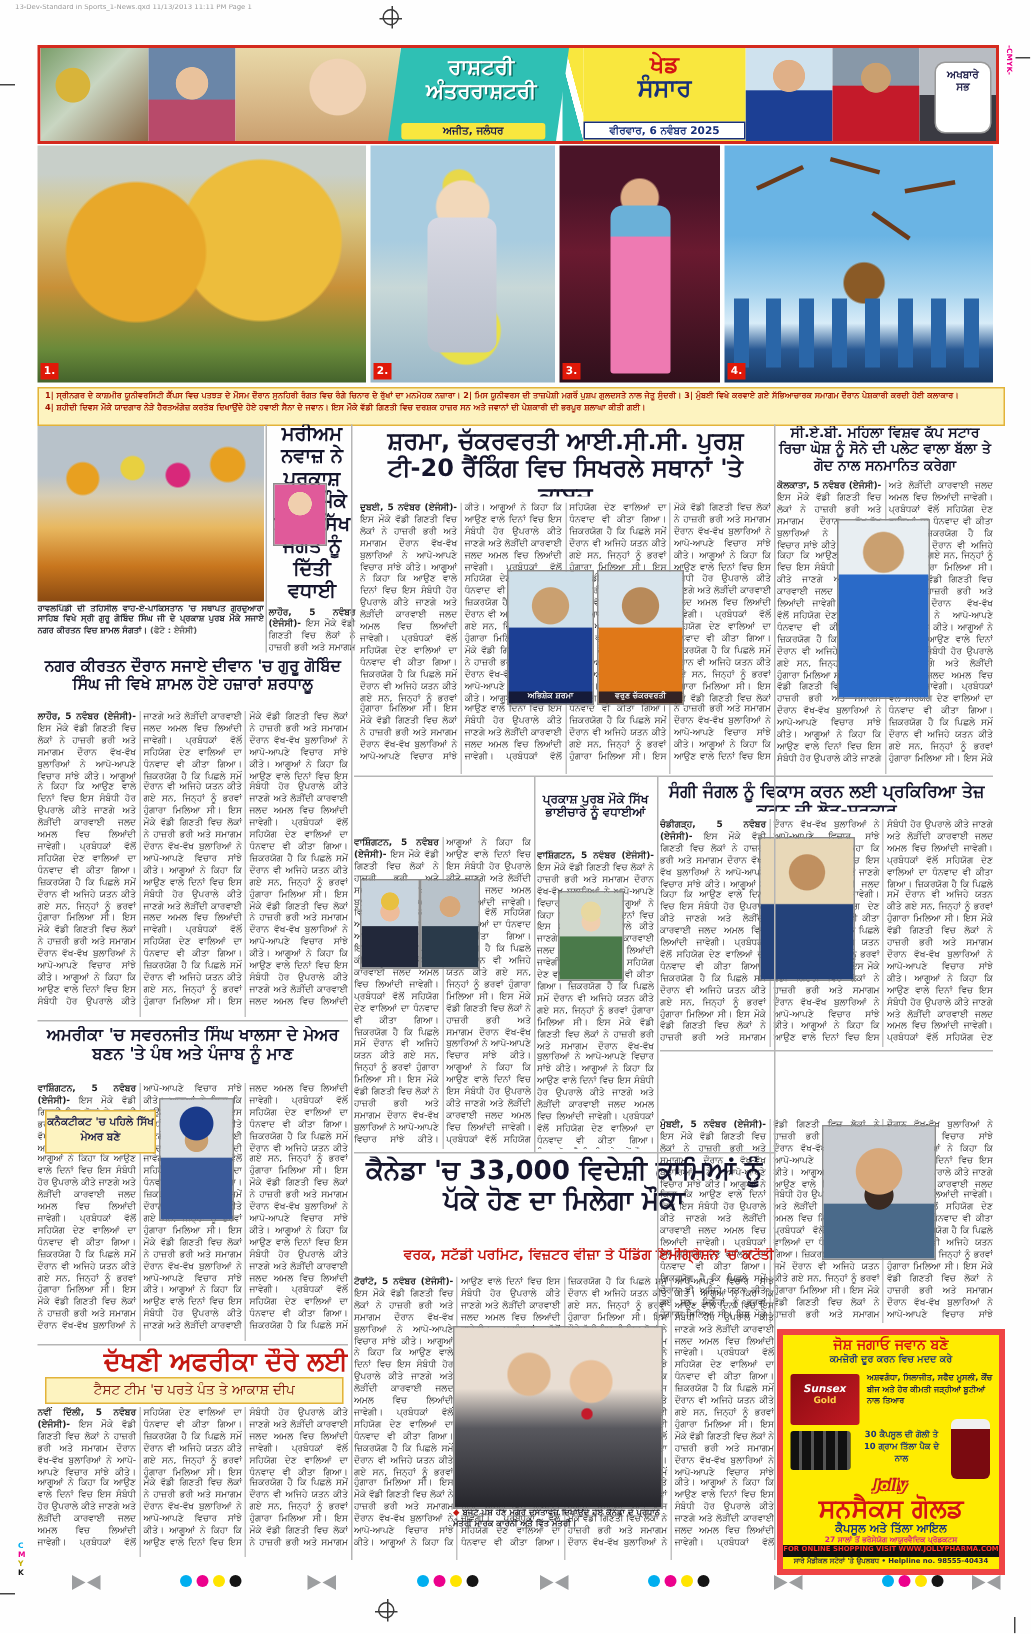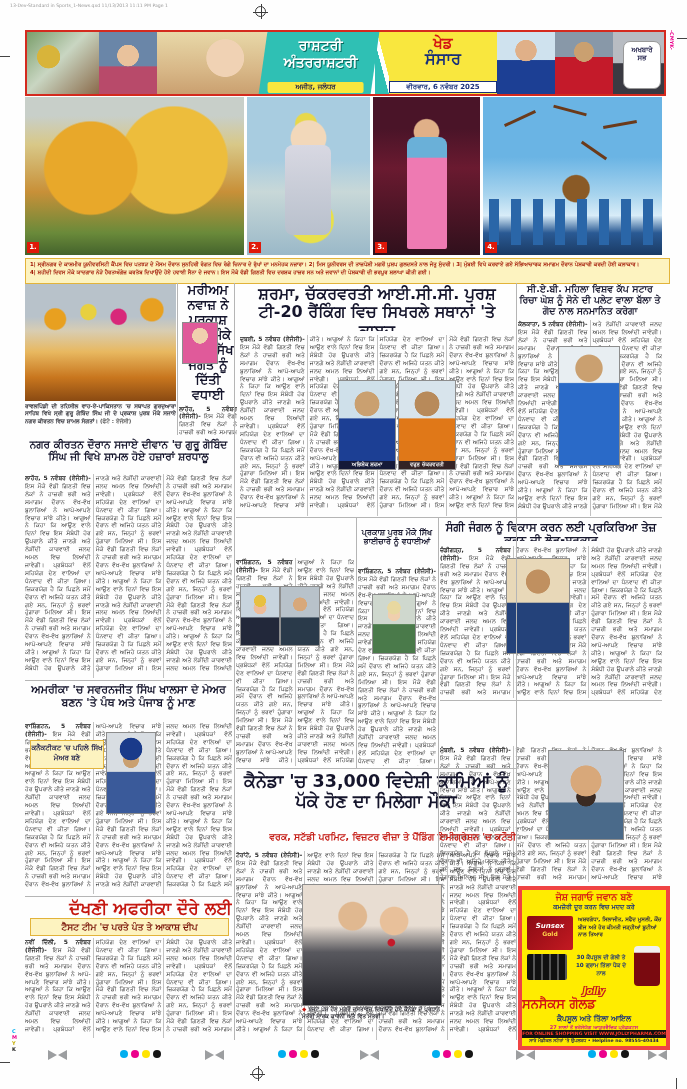--- a/index.html
+++ b/index.html
@@ -171,21 +171,21 @@
   <div class="overlay subbox" style="left:30px;top:740px;width:72px;height:24px;border:1px solid #e2b33a;
        font-size:7px;font-weight:bold;color:#20204a;text-align:center;line-height:1.4;padding-top:3px;">ਕਨੈਕਟੀਕਟ 'ਚ ਪਹਿਲੇ ਸਿੱਖ ਮੇਅਰ ਬਣੇ</div>
   <div class="overlay" style="left:106px;top:732px;width:48px;height:80px;background:
       radial-gradient(circle at 50% 20%, #1a3a8a 0 16%, rgba(0,0,0,0) 17%),
       radial-gradient(circle at 50% 34%, #caa070 0 13%, rgba(0,0,0,0) 14%),
       linear-gradient(180deg,#d8dde2 0 48%, #3a5a9a 49% 100%);"></div>
 
   <div class="hline" style="left:25px;top:896px;width:207px;"></div>
 
   <div class="abs hl-red" style="left:25px;top:899px;width:207px;height:17px;font-size:17px;">ਦੱਖਣੀ ਅਫਰੀਕਾ ਦੌਰੇ ਲਈ ਭਾਰਤੀ ਟੀਮ ਦਾ ਐਲਾਨ</div>
-  <div class="abs subbox" style="left:30px;top:918px;width:197px;height:16px;font-size:9px;font-weight:bold;
+  <div class="abs subbox" style="left:30px;top:918px;width:197px;height:16px;font-size:9px;font-weight:normal;
        color:#7a1408;text-align:center;line-height:16px;">ਟੈਸਟ ਟੀਮ 'ਚ ਪਰਤੇ ਪੰਤ ਤੇ ਆਕਾਸ਼ ਦੀਪ</div>
   <div class="abs body-text cols3" style="left:25px;top:938px;width:207px;height:100px;">
     <span class="dateline">ਨਵੀਂ ਦਿੱਲੀ, 5 ਨਵੰਬਰ (ਏਜੰਸੀ)-</span>
     <span>ਇਸ ਮੌਕੇ ਵੱਡੀ ਗਿਣਤੀ ਵਿਚ ਲੋਕਾਂ ਨੇ ਹਾਜ਼ਰੀ ਭਰੀ ਅਤੇ ਸਮਾਗਮ ਦੌਰਾਨ ਵੱਖ-ਵੱਖ ਬੁਲਾਰਿਆਂ ਨੇ ਆਪੋ-ਆਪਣੇ ਵਿਚਾਰ ਸਾਂਝੇ ਕੀਤੇ। ਆਗੂਆਂ ਨੇ ਕਿਹਾ ਕਿ ਆਉਣ ਵਾਲੇ ਦਿਨਾਂ ਵਿਚ ਇਸ ਸੰਬੰਧੀ ਹੋਰ ਉਪਰਾਲੇ ਕੀਤੇ ਜਾਣਗੇ ਅਤੇ ਲੋੜੀਂਦੀ ਕਾਰਵਾਈ ਜਲਦ ਅਮਲ ਵਿਚ ਲਿਆਂਦੀ ਜਾਵੇਗੀ। ਪ੍ਰਬੰਧਕਾਂ ਵੱਲੋਂ ਸਹਿਯੋਗ ਦੇਣ ਵਾਲਿਆਂ ਦਾ ਧੰਨਵਾਦ ਵੀ ਕੀਤਾ ਗਿਆ। ਜ਼ਿਕਰਯੋਗ ਹੈ ਕਿ ਪਿਛਲੇ ਸਮੇਂ ਦੌਰਾਨ ਵੀ ਅਜਿਹੇ ਯਤਨ ਕੀਤੇ ਗਏ ਸਨ, ਜਿਨ੍ਹਾਂ ਨੂੰ ਭਰਵਾਂ ਹੁੰਗਾਰਾ ਮਿਲਿਆ ਸੀ। ਇਸ ਮੌਕੇ ਵੱਡੀ ਗਿਣਤੀ ਵਿਚ ਲੋਕਾਂ ਨੇ ਹਾਜ਼ਰੀ ਭਰੀ ਅਤੇ ਸਮਾਗਮ ਦੌਰਾਨ ਵੱਖ-ਵੱਖ ਬੁਲਾਰਿਆਂ ਨੇ ਆਪੋ-ਆਪਣੇ ਵਿਚਾਰ ਸਾਂਝੇ ਕੀਤੇ। ਆਗੂਆਂ ਨੇ ਕਿਹਾ ਕਿ ਆਉਣ ਵਾਲੇ ਦਿਨਾਂ ਵਿਚ ਇਸ ਸੰਬੰਧੀ ਹੋਰ ਉਪਰਾਲੇ ਕੀਤੇ ਜਾਣਗੇ ਅਤੇ ਲੋੜੀਂਦੀ ਕਾਰਵਾਈ ਜਲਦ ਅਮਲ ਵਿਚ ਲਿਆਂਦੀ ਜਾਵੇਗੀ। ਪ੍ਰਬੰਧਕਾਂ ਵੱਲੋਂ ਸਹਿਯੋਗ ਦੇਣ ਵਾਲਿਆਂ ਦਾ ਧੰਨਵਾਦ ਵੀ ਕੀਤਾ ਗਿਆ। ਜ਼ਿਕਰਯੋਗ ਹੈ ਕਿ ਪਿਛਲੇ ਸਮੇਂ ਦੌਰਾਨ ਵੀ ਅਜਿਹੇ ਯਤਨ ਕੀਤੇ ਗਏ ਸਨ, ਜਿਨ੍ਹਾਂ ਨੂੰ ਭਰਵਾਂ ਹੁੰਗਾਰਾ ਮਿਲਿਆ ਸੀ। ਇਸ ਮੌਕੇ ਵੱਡੀ ਗਿਣਤੀ ਵਿਚ ਲੋਕਾਂ ਨੇ ਹਾਜ਼ਰੀ ਭਰੀ ਅਤੇ ਸਮਾਗਮ ਦੌਰਾਨ ਵੱਖ-ਵੱਖ ਬੁਲਾਰਿਆਂ ਨੇ ਆਪੋ-ਆਪਣੇ ਵਿਚਾਰ ਸਾਂਝੇ ਕੀਤੇ। ਆਗੂਆਂ ਨੇ ਕਿਹਾ ਕਿ ਆਉਣ ਵਾਲੇ ਦਿਨਾਂ ਵਿਚ ਇਸ ਸੰਬੰਧੀ ਹੋਰ ਉਪਰਾਲੇ ਕੀਤੇ ਜਾਣਗੇ ਅਤੇ ਲੋੜੀਂਦੀ ਕਾਰਵਾਈ ਜਲਦ ਅਮਲ ਵਿਚ ਲਿਆਂਦੀ ਜਾਵੇਗੀ। ਪ੍ਰਬੰਧਕਾਂ ਵੱਲੋਂ ਸਹਿਯੋਗ ਦੇਣ ਵਾਲਿਆਂ ਦਾ ਧੰਨਵਾਦ ਵੀ ਕੀਤਾ ਗਿਆ। ਜ਼ਿਕਰਯੋਗ ਹੈ ਕਿ ਪਿਛਲੇ ਸਮੇਂ ਦੌਰਾਨ ਵੀ ਅਜਿਹੇ ਯਤਨ ਕੀਤੇ ਗਏ ਸਨ, ਜਿਨ੍ਹਾਂ ਨੂੰ ਭਰਵਾਂ ਹੁੰਗਾਰਾ ਮਿਲਿਆ ਸੀ। </span>
   </div>
 
   <div class="abs hl" style="left:240px;top:285px;width:274px;height:46px;font-size:16px;">ਸ਼ਰਮਾ, ਚੱਕਰਵਰਤੀ ਆਈ.ਸੀ.ਸੀ. ਪੁਰਸ਼ ਟੀ-20 ਰੈਂਕਿੰਗ ਵਿਚ ਸਿਖਰਲੇ ਸਥਾਨਾਂ 'ਤੇ ਕਾਬਜ਼</div>
   <div class="abs body-text cols4" style="left:240px;top:335px;width:274px;height:181px;">
     <span class="dateline">ਦੁਬਈ, 5 ਨਵੰਬਰ (ਏਜੰਸੀ)-</span>
     <span>ਇਸ ਮੌਕੇ ਵੱਡੀ ਗਿਣਤੀ ਵਿਚ ਲੋਕਾਂ ਨੇ ਹਾਜ਼ਰੀ ਭਰੀ ਅਤੇ ਸਮਾਗਮ ਦੌਰਾਨ ਵੱਖ-ਵੱਖ ਬੁਲਾਰਿਆਂ ਨੇ ਆਪੋ-ਆਪਣੇ ਵਿਚਾਰ ਸਾਂਝੇ ਕੀਤੇ। ਆਗੂਆਂ ਨੇ ਕਿਹਾ ਕਿ ਆਉਣ ਵਾਲੇ ਦਿਨਾਂ ਵਿਚ ਇਸ ਸੰਬੰਧੀ ਹੋਰ ਉਪਰਾਲੇ ਕੀਤੇ ਜਾਣਗੇ ਅਤੇ ਲੋੜੀਂਦੀ ਕਾਰਵਾਈ ਜਲਦ ਅਮਲ ਵਿਚ ਲਿਆਂਦੀ ਜਾਵੇਗੀ। ਪ੍ਰਬੰਧਕਾਂ ਵੱਲੋਂ ਸਹਿਯੋਗ ਦੇਣ ਵਾਲਿਆਂ ਦਾ ਧੰਨਵਾਦ ਵੀ ਕੀਤਾ ਗਿਆ। ਜ਼ਿਕਰਯੋਗ ਹੈ ਕਿ ਪਿਛਲੇ ਸਮੇਂ ਦੌਰਾਨ ਵੀ ਅਜਿਹੇ ਯਤਨ ਕੀਤੇ ਗਏ ਸਨ, ਜਿਨ੍ਹਾਂ ਨੂੰ ਭਰਵਾਂ ਹੁੰਗਾਰਾ ਮਿਲਿਆ ਸੀ। ਇਸ ਮੌਕੇ ਵੱਡੀ ਗਿਣਤੀ ਵਿਚ ਲੋਕਾਂ ਨੇ ਹਾਜ਼ਰੀ ਭਰੀ ਅਤੇ ਸਮਾਗਮ ਦੌਰਾਨ ਵੱਖ-ਵੱਖ ਬੁਲਾਰਿਆਂ ਨੇ ਆਪੋ-ਆਪਣੇ ਵਿਚਾਰ ਸਾਂਝੇ ਕੀਤੇ। ਆਗੂਆਂ ਨੇ ਕਿਹਾ ਕਿ ਆਉਣ ਵਾਲੇ ਦਿਨਾਂ ਵਿਚ ਇਸ ਸੰਬੰਧੀ ਹੋਰ ਉਪਰਾਲੇ ਕੀਤੇ ਜਾਣਗੇ ਅਤੇ ਲੋੜੀਂਦੀ ਕਾਰਵਾਈ ਜਲਦ ਅਮਲ ਵਿਚ ਲਿਆਂਦੀ ਜਾਵੇਗੀ। ਪ੍ਰਬੰਧਕਾਂ ਵੱਲੋਂ ਸਹਿਯੋਗ ਦੇਣ ਵਾਲਿਆਂ ਦਾ ਧੰਨਵਾਦ ਵੀ ਕੀਤਾ ਗਿਆ। ਜ਼ਿਕਰਯੋਗ ਹੈ ਕਿ ਪਿਛਲੇ ਸਮੇਂ ਦੌਰਾਨ ਵੀ ਅਜਿਹੇ ਯਤਨ ਕੀਤੇ ਗਏ ਸਨ, ਜਿਨ੍ਹਾਂ ਨੂੰ ਭਰਵਾਂ ਹੁੰਗਾਰਾ ਮਿਲਿਆ ਸੀ। ਇਸ ਮੌਕੇ ਵੱਡੀ ਗਿਣਤੀ ਵਿਚ ਲੋਕਾਂ ਨੇ ਹਾਜ਼ਰੀ ਭਰੀ ਅਤੇ ਸਮਾਗਮ ਦੌਰਾਨ ਵੱਖ-ਵੱਖ ਬੁਲਾਰਿਆਂ ਨੇ ਆਪੋ-ਆਪਣੇ ਵਿਚਾਰ ਸਾਂਝੇ ਕੀਤੇ। ਆਗੂਆਂ ਨੇ ਕਿਹਾ ਕਿ ਆਉਣ ਵਾਲੇ ਦਿਨਾਂ ਵਿਚ ਇਸ ਸੰਬੰਧੀ ਹੋਰ ਉਪਰਾਲੇ ਕੀਤੇ ਜਾਣਗੇ ਅਤੇ ਲੋੜੀਂਦੀ ਕਾਰਵਾਈ ਜਲਦ ਅਮਲ ਵਿਚ ਲਿਆਂਦੀ ਜਾਵੇਗੀ। ਪ੍ਰਬੰਧਕਾਂ ਵੱਲੋਂ ਸਹਿਯੋਗ ਦੇਣ ਵਾਲਿਆਂ ਦਾ ਧੰਨਵਾਦ ਵੀ ਕੀਤਾ ਗਿਆ। ਜ਼ਿਕਰਯੋਗ ਹੈ ਕਿ ਪਿਛਲੇ ਸਮੇਂ ਦੌਰਾਨ ਵੀ ਅਜਿਹੇ ਯਤਨ ਕੀਤੇ ਗਏ ਸਨ, ਜਿਨ੍ਹਾਂ ਨੂੰ ਭਰਵਾਂ ਹੁੰਗਾਰਾ ਮਿਲਿਆ ਸੀ। ਇਸ ਮੌਕੇ ਵੱਡੀ ਗਿਣਤੀ ਵਿਚ ਲੋਕਾਂ ਨੇ ਹਾਜ਼ਰੀ ਭਰੀ ਅਤੇ ਸਮਾਗਮ ਦੌਰਾਨ ਵੱਖ-ਵੱਖ ਬੁਲਾਰਿਆਂ ਨੇ ਆਪੋ-ਆਪਣੇ ਵਿਚਾਰ ਸਾਂਝੇ ਕੀਤੇ। ਆਗੂਆਂ ਨੇ ਕਿਹਾ ਕਿ ਆਉਣ ਵਾਲੇ ਦਿਨਾਂ ਵਿਚ ਇਸ ਸੰਬੰਧੀ ਹੋਰ ਉਪਰਾਲੇ ਕੀਤੇ ਜਾਣਗੇ ਅਤੇ ਲੋੜੀਂਦੀ ਕਾਰਵਾਈ ਜਲਦ ਅਮਲ ਵਿਚ ਲਿਆਂਦੀ ਜਾਵੇਗੀ। ਪ੍ਰਬੰਧਕਾਂ ਵੱਲੋਂ ਸਹਿਯੋਗ ਦੇਣ ਵਾਲਿਆਂ ਦਾ ਧੰਨਵਾਦ ਵੀ ਕੀਤਾ ਗਿਆ। ਜ਼ਿਕਰਯੋਗ ਹੈ ਕਿ ਪਿਛਲੇ ਸਮੇਂ ਦੌਰਾਨ ਵੀ ਅਜਿਹੇ ਯਤਨ ਕੀਤੇ ਗਏ ਸਨ, ਜਿਨ੍ਹਾਂ ਨੂੰ ਭਰਵਾਂ ਹੁੰਗਾਰਾ ਮਿਲਿਆ ਸੀ। ਇਸ ਮੌਕੇ ਵੱਡੀ ਗਿਣਤੀ ਵਿਚ ਲੋਕਾਂ ਨੇ ਹਾਜ਼ਰੀ ਭਰੀ ਅਤੇ ਸਮਾਗਮ ਦੌਰਾਨ ਵੱਖ-ਵੱਖ ਬੁਲਾਰਿਆਂ ਨੇ ਆਪੋ-ਆਪਣੇ ਵਿਚਾਰ ਸਾਂਝੇ ਕੀਤੇ। ਆਗੂਆਂ ਨੇ ਕਿਹਾ ਕਿ ਆਉਣ ਵਾਲੇ ਦਿਨਾਂ ਵਿਚ ਇਸ ਸੰਬੰਧੀ ਹੋਰ ਉਪਰਾਲੇ ਕੀਤੇ ਜਾਣਗੇ ਅਤੇ ਲੋੜੀਂਦੀ ਕਾਰਵਾਈ ਜਲਦ ਅਮਲ ਵਿਚ ਲਿਆਂਦੀ ਜਾਵੇਗੀ। ਪ੍ਰਬੰਧਕਾਂ ਵੱਲੋਂ ਸਹਿਯੋਗ ਦੇਣ ਵਾਲਿਆਂ ਦਾ ਧੰਨਵਾਦ ਵੀ ਕੀਤਾ ਗਿਆ। ਜ਼ਿਕਰਯੋਗ ਹੈ ਕਿ ਪਿਛਲੇ ਸਮੇਂ ਦੌਰਾਨ ਵੀ ਅਜਿਹੇ ਯਤਨ ਕੀਤੇ ਗਏ ਸਨ, ਜਿਨ੍ਹਾਂ ਨੂੰ ਭਰਵਾਂ ਹੁੰਗਾਰਾ ਮਿਲਿਆ ਸੀ। ਇਸ ਮੌਕੇ ਵੱਡੀ ਗਿਣਤੀ ਵਿਚ ਲੋਕਾਂ ਨੇ ਹਾਜ਼ਰੀ ਭਰੀ ਅਤੇ ਸਮਾਗਮ ਦੌਰਾਨ ਵੱਖ-ਵੱਖ ਬੁਲਾਰਿਆਂ ਨੇ ਆਪੋ-ਆਪਣੇ ਵਿਚਾਰ ਸਾਂਝੇ ਕੀਤੇ। ਆਗੂਆਂ ਨੇ ਕਿਹਾ ਕਿ ਆਉਣ ਵਾਲੇ ਦਿਨਾਂ ਵਿਚ ਇਸ ਸੰਬੰਧੀ ਹੋਰ ਉਪਰਾਲੇ ਕੀਤੇ ਜਾਣਗੇ ਅਤੇ ਲੋੜੀਂਦੀ ਕਾਰਵਾਈ ਜਲਦ ਅਮਲ ਵਿਚ ਲਿਆਂਦੀ ਜਾਵੇਗੀ। ਪ੍ਰਬੰਧਕਾਂ ਵੱਲੋਂ ਸਹਿਯੋਗ ਦੇਣ ਵਾਲਿਆਂ ਦਾ ਧੰਨਵਾਦ ਵੀ ਕੀਤਾ ਗਿਆ। ਜ਼ਿਕਰਯੋਗ ਹੈ ਕਿ ਪਿਛਲੇ ਸਮੇਂ ਦੌਰਾਨ ਵੀ ਅਜਿਹੇ ਯਤਨ ਕੀਤੇ ਗਏ ਸਨ, ਜਿਨ੍ਹਾਂ ਨੂੰ ਭਰਵਾਂ ਹੁੰਗਾਰਾ ਮਿਲਿਆ ਸੀ। </span>
@@ -282,21 +282,21 @@
     <div style="position:absolute;left:56px;top:26px;width:84px;height:36px;font-size:5.4px;color:#20204a;
                 font-weight:bold;line-height:1.4;">ਅਸ਼ਵਗੰਧਾ, ਸਿਲਾਜੀਤ, ਸਫੈਦ ਮੂਸਲੀ, ਕੌਂਚ ਬੀਜ ਅਤੇ ਹੋਰ ਕੀਮਤੀ ਜੜ੍ਹੀਆਂ ਬੂਟੀਆਂ ਨਾਲ ਤਿਆਰ</div>
     <div style="position:absolute;left:5px;top:64px;width:40px;height:26px;background:
          repeating-linear-gradient(90deg,#111 0 6px,#555 6px 8px);border-radius:2px;"></div>
     <div style="position:absolute;left:50px;top:64px;width:58px;height:26px;font-size:5.6px;color:#18307a;
                 font-weight:bold;line-height:1.4;text-align:center;">30 ਕੈਪਸੂਲ ਦੀ ਗੋਲੀ ਤੇ 10 ਗ੍ਰਾਮ ਤਿੱਲਾ ਪੈਕ ਦੇ ਨਾਲ</div>
     <div style="position:absolute;right:6px;top:56px;width:26px;height:40px;background:linear-gradient(180deg,#f0f0f0 0 16%,#7a0a10 17% 100%);
                 border-radius:4px;"></div>
     <div style="position:absolute;left:0;right:0;top:96px;text-align:center;font-size:9px;font-weight:bold;
                 font-style:italic;color:#ffe400;text-shadow:1px 1px 0 #c41a22,-1px -1px 0 #c41a22,1px -1px 0 #c41a22,-1px 1px 0 #c41a22;">Jolly</div>
-    <div style="position:absolute;left:0;right:0;top:106px;text-align:left;font-size:13px;font-weight:bold;color:#d41414;">ਸਨਸੈਕਸ ਗੋਲਡ</div>
+    <div style="position:absolute;left:0;right:0;top:106px;text-align:center;font-size:17px;font-weight:bold;color:#d41414;">ਸਨਸੈਕਸ ਗੋਲਡ</div>
     <div style="position:absolute;left:0;right:0;top:124px;text-align:center;font-size:7.6px;font-weight:bold;color:#18307a;">ਕੈਪਸੂਲ ਅਤੇ ਤਿੱਲਾ ਆਇਲ</div>
     <div style="position:absolute;left:0;right:0;top:134px;text-align:center;font-size:5px;font-weight:bold;color:#d4148c;">27 ਸਾਲਾਂ ਤੋਂ ਭਰੋਸੇਯੋਗ ਆਯੁਰਵੈਦਿਕ ਪ੍ਰੋਡਕਟਸ</div>
     <div style="position:absolute;left:0;right:0;top:140px;height:8px;background:#111;text-align:center;font-size:4.6px;
                 font-weight:bold;color:#ff3a2a;line-height:8px;">FOR ONLINE SHOPPING VISIT WWW.JOLLYPHARMA.COM</div>
     <div style="position:absolute;left:0;right:0;top:148px;text-align:center;font-size:4.6px;font-weight:bold;color:#20204a;">ਸਾਰੇ ਮੈਡੀਕਲ ਸਟੋਰਾਂ 'ਤੇ ਉਪਲਬਧ  •  Helpline no. 98555-40434</div>
   </div>
 
   <div class="vline" style="left:177px;top:283px;height:152px;"></div>
   <div class="vline" style="left:234px;top:283px;height:757px;"></div>
   <div class="vline" style="left:516px;top:283px;height:757px;"></div>

